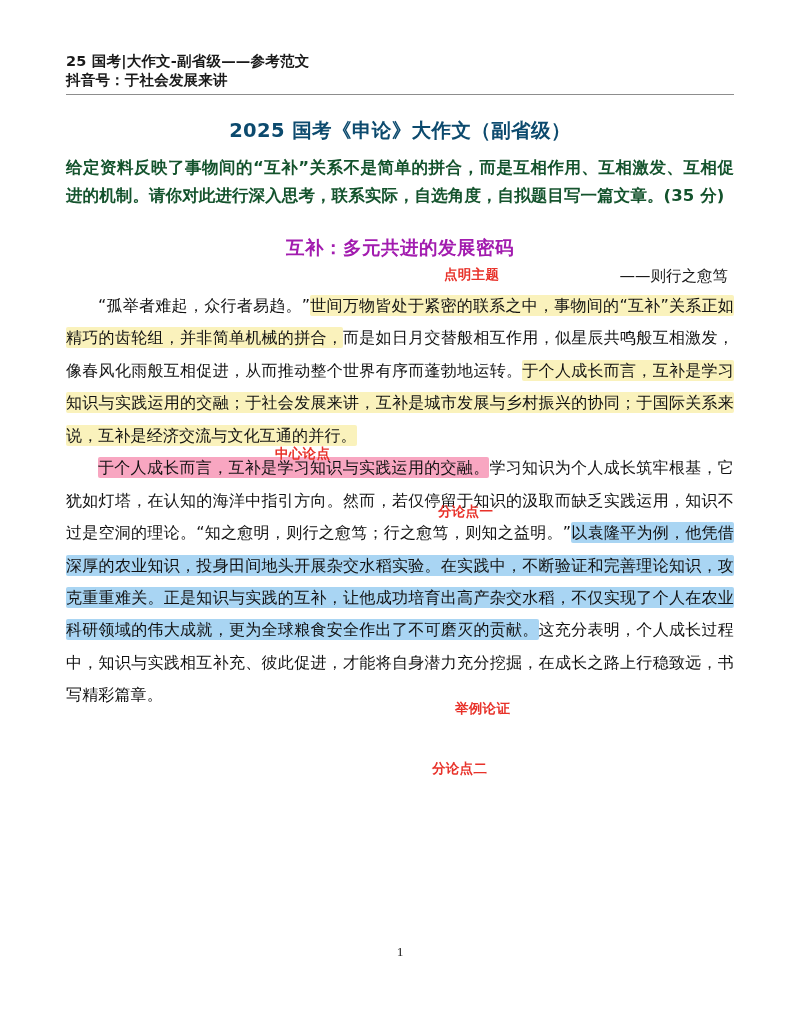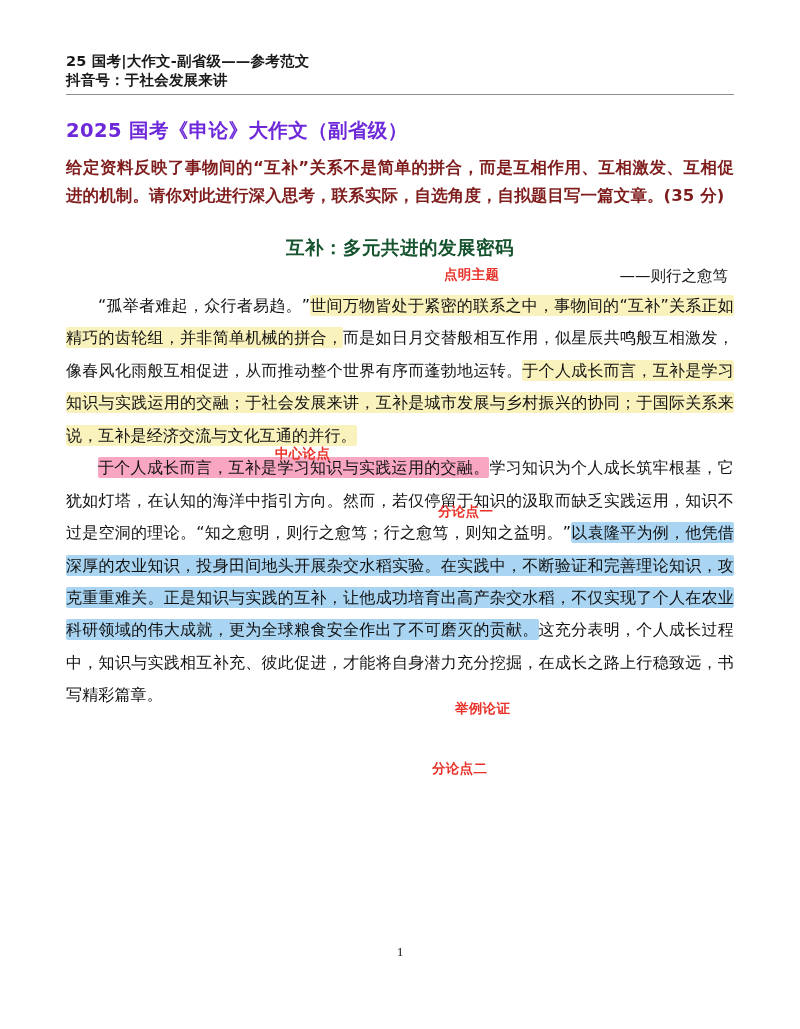--- a/index.html
+++ b/index.html
@@ -36,40 +36,40 @@
     letter-spacing: 0.2px;
     padding-bottom: 4px;
     border-bottom: 1.6px solid #8d8d8d;
     flex-direction: column;
   }
   .header-left { white-space: nowrap; }
   .header-right { white-space: nowrap; }
 
   
   .exam-title {
-    text-align: left;
-    color: #6d28d9;
+    text-align: center;
+    color: #0c4a6e;
     font-weight: bold;
     font-size: 19.5px;
     letter-spacing: 0.4px;
     margin: 22px 0 10px 0;
   }
   .prompt {
-    color: #7f1d1d;
+    color: #14532d;
     font-weight: bold;
     font-size: 16.5px;
     line-height: 1.72;
     text-align: justify;
     text-justify: inter-ideograph;
     letter-spacing: 0.1px;
     margin: 0 0 24px 0;
   }
   .essay-title {
     text-align: center;
-    color: #14532d;
+    color: #a21caf;
     font-weight: bold;
     font-size: 18.5px;
     letter-spacing: 0.5px;
     margin: 14px 0 4px 0;
   }
   .byline-row {
     position: relative;
     height: 26px;
   }
   .byline {

